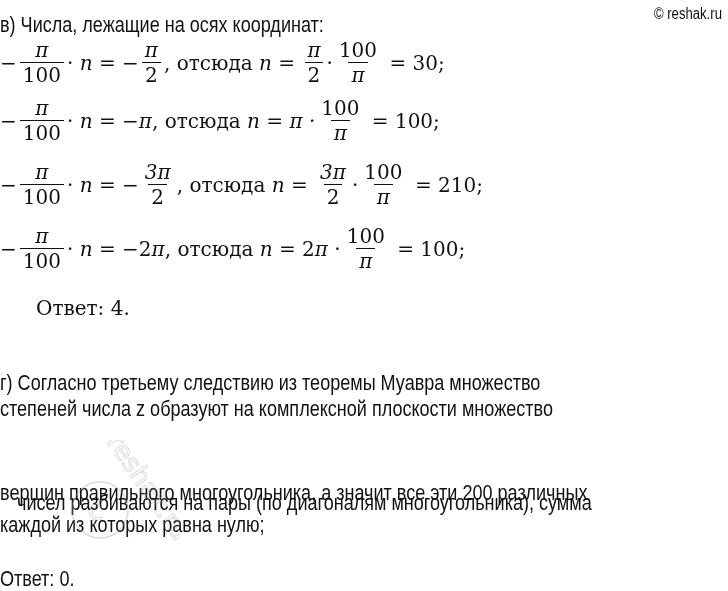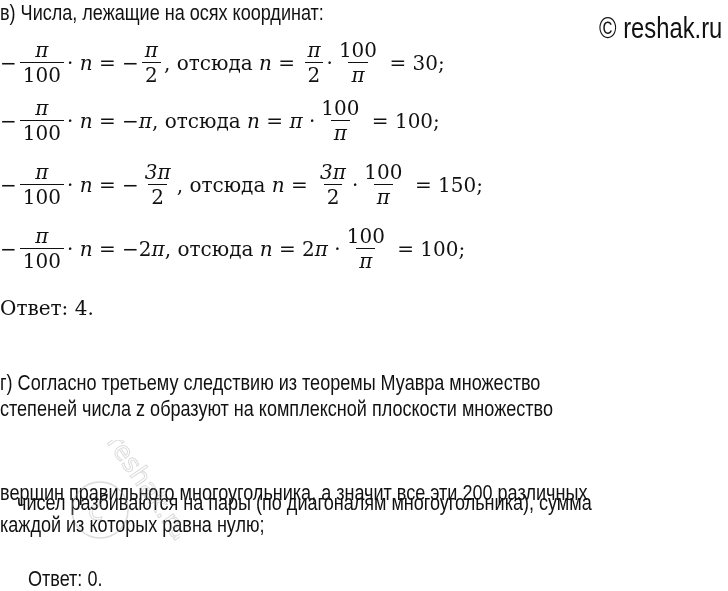--- a/index.html
+++ b/index.html
@@ -1,33 +1,33 @@
 <!DOCTYPE html>
 <html><head>
 <meta charset="utf-8">
 <style>
   html, body { margin:0; padding:0; background:#ffffff; }
   body { width:728px; height:591px; position:relative; overflow:hidden;
          font-family:"Liberation Sans Narrow","Liberation Sans",sans-serif; color:#111; }
   .line { position:absolute; left:0; white-space:nowrap; font-size:22px; }
   .narrow { font-family:"Liberation Sans", sans-serif; transform:scaleX(0.82); transform-origin:left center; display:inline-block; }
-  .watermark-top { position:absolute; right:6px; top:12px; font-size:29px; }
+  .watermark-top { position:absolute; right:6px; top:5px; font-size:16px; }
   .math { position:absolute; left:0; display:flex; align-items:center; font-family:"DejaVu Serif", serif; font-size:20px; white-space:nowrap; }
   .frac { display:inline-flex; flex-direction:column; align-items:center; margin:0 3px; vertical-align:middle; }
   .frac .num { padding:0 3px; line-height:24px; }
   .frac .den { padding:0 3px; border-top:1.5px solid #111; line-height:24px; }
   .it { font-style:italic; }
   .word { font-family:"DejaVu Serif", serif; }
   .ans { position:absolute; left:0; font-size:20px; font-family:"DejaVu Serif", serif; }
   .wm { position:absolute; left:40px; top:440px; width:140px; height:150px; opacity:0.35; pointer-events:none; }
 </style>
 </head>
 <body>
 
-<div class="line" style="top:0px;"><span class="narrow">в) Числа, лежащие на осях координат:</span></div>
+<div class="line" style="top:12px;"><span class="narrow">в) Числа, лежащие на осях координат:</span></div>
 <div class="watermark-top"><span class="narrow" style="transform-origin:right center">© reshak.ru</span></div>
 
 <div class="math" style="top:38px;">
   <span>−</span>
   <span class="frac">
       <span class="num it">π</span>
       <span class="den">100</span>
     </span>
   <span>·&nbsp;</span>
     <span class="it">n</span>
@@ -100,21 +100,21 @@
   <span class="frac">
       <span class="num it">3π</span>
       <span class="den">2</span>
     </span>
   <span>·</span>
   <span class="frac">
       <span class="num">100</span>
       <span class="den it">π</span>
     </span>
   <span>&nbsp;</span>
-    <span>= 150;</span>
+    <span>= 210;</span>
 </div>
 
 <div class="math" style="top:224px;">
   <span>−</span>
   <span class="frac">
       <span class="num it">π</span>
       <span class="den">100</span>
     </span>
   <span>·&nbsp;</span>
     <span class="it">n</span>
@@ -128,26 +128,26 @@
     <span class="it">π</span>
     <span>&nbsp;·</span>
   <span class="frac">
       <span class="num">100</span>
       <span class="den it">π</span>
     </span>
   <span>&nbsp;</span>
     <span>= 100;</span>
 </div>
 
-<div class="ans" style="top:296px;">Ответ:  4.</div>
+<div class="ans" style="top:296px;margin-left:36px;">Ответ:  4.</div>
 
 <div class="line" style="top:370px;"><span class="narrow">г) Согласно третьему следствию из теоремы Муавра множество</span></div>
 <div class="line" style="top:396px;"><span class="narrow">степеней числа z образуют на комплексной плоскости множество</span></div>
 <div class="line" style="top:450px;margin-top:30px;"><span class="narrow">вершин правильного многоугольника, а значит все эти 200 различных</span></div>
 <div class="line" style="top:490px;margin-left:17px;"><span class="narrow">чисел разбиваются на пары (по диагоналям многоугольника), сумма</span></div>
 <div class="line" style="top:512px;"><span class="narrow">каждой из которых равна нулю;</span></div>
-<div class="line" style="top:566px;margin-left:28px;"><span class="narrow">Ответ:  0.</span></div>
+<div class="line" style="top:566px;"><span class="narrow">Ответ:  0.</span></div>
 
 <svg class="wm" viewBox="0 0 140 150">
   <circle cx="60" cy="70" r="28" fill="none" stroke="#999" stroke-width="1.5"></circle>
   <text x="48" y="80" font-size="28" fill="none" stroke="#999" font-family="DejaVu Sans, sans-serif">c</text>
   <text x="20" y="30" font-size="26" fill="none" stroke="#999" font-family="DejaVu Sans, sans-serif" transform="rotate(55 70 60)">reshak.ru</text>
 </svg>
 
 </body></html>

